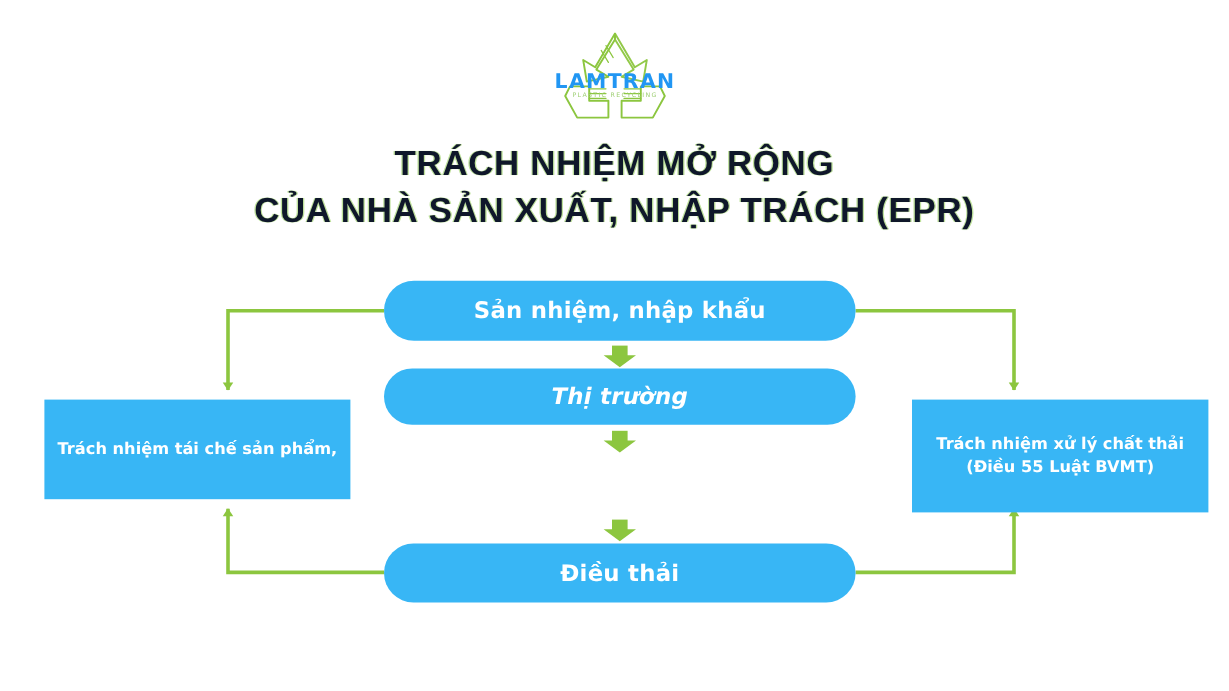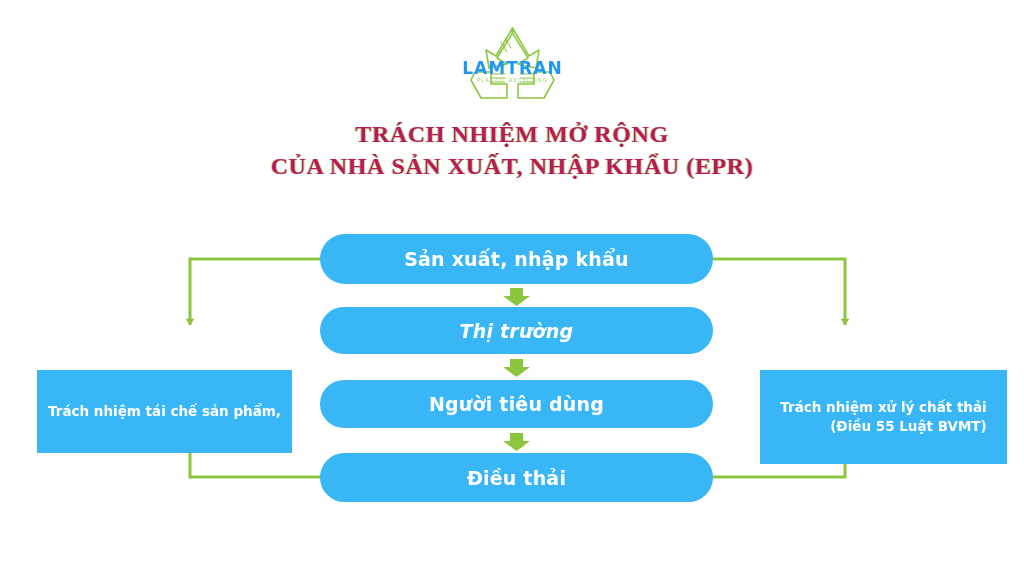--- a/index.html
+++ b/index.html
@@ -55,24 +55,24 @@
     line-height: 1;
   }
 
   
   #title {
     position: absolute;
     left: 0;
     top: 118px;
     width: 1024px;
     text-align: center;
-    color: #be185d;
-    font-family: Liberation Serif, serif;
-    font-weight: bold;
-    font-size: 24px;
+    color: #0f172a;
+    font-family: Liberation Sans, sans-serif;
+    font-weight: bold;
+    font-size: 29px;
     line-height: 1.34;
     letter-spacing: 0.6px;
     text-shadow:
       0 0 1px #c9e6ab,
       1px 0 0 #bde09a,
       -1px 0 0 #bde09a;
   }
   #title .tline { display: block; white-space: nowrap; }
 
   
@@ -100,25 +100,24 @@
   .side-box {
     position: absolute;
     background: #38b6f5;
     color: #ffffff;
     font-weight: bold;
     font-size: 13.5px;
     line-height: 1.42;
     display: flex;
     align-items: center;
     justify-content: center;
-    text-align: right;
+    text-align: center;
     padding: 0 8px;
     box-sizing: border-box;
     font-family: "DejaVu Sans", sans-serif;
-    margin-top: 37px;
   }
   #side-left {
     left: 37px;
     top: 333px;
     width: 255px;
     height: 83px;
   }
   #side-right {
     left: 760px;
     top: 333px;
@@ -156,21 +155,21 @@
         <path d="M65 52 L79 52 M65 56 L79 56 M65 60 L79 60" stroke-width="1"></path>
         <path d="M46 20 L52 30 M50 16 L56 26" stroke-width="1"></path>
       </g>
     </svg>
     <div class="logo-word">LAMTRAN</div>
     <div class="logo-tag">PLASTIC RECYCLING</div>
   </div>
 
   <div id="title">
     <span class="tline">TRÁCH NHIỆM MỞ RỘNG</span>
-    <span class="tline">CỦA NHÀ SẢN XUẤT, NHẬP KHẨU (EPR)</span>
+    <span class="tline">CỦA NHÀ SẢN XUẤT, NHẬP TRÁCH (EPR)</span>
   </div>
 
   <svg id="wires">
     <defs>
       <marker id="ah-down" markerWidth="10" markerHeight="10" refX="5" refY="8.6" orient="0" markerUnits="userSpaceOnUse">
         <path d="M0.6 2.4 L9.4 2.4 L5 9 Z" fill="#8cc63f"></path>
       </marker>
       <marker id="ah-up" markerWidth="10" markerHeight="10" refX="5" refY="1.4" orient="0" markerUnits="userSpaceOnUse">
         <path d="M0.6 7.6 L9.4 7.6 L5 1 Z" fill="#8cc63f"></path>
       </marker>
@@ -197,27 +196,24 @@
         <path d="M503 367 L530 367 L516.5 377 Z"></path>
       </g>
       <g>
         <rect x="510" y="433" width="13" height="9"></rect>
         <path d="M503 441 L530 441 L516.5 451 Z"></path>
       </g>
     </g>
   </svg>
 
   <div class="pill" id="pill-0">
-    <span>Sản xuất, nhập khẩu</span>
+    <span>Sản nhiệm, nhập khẩu</span>
   </div>
   <div class="pill" id="pill-1">
     <span>Thị trường</span>
-  </div>
-  <div class="pill" id="pill-2">
-    <span>Người tiêu dùng</span>
   </div>
   <div class="pill" id="pill-3">
     <span>Điều thải</span>
   </div>
 
   <div class="side-box" id="side-left">
     <span>
       <span>Trách nhiệm tái chế sản phẩm,</span><br>
     </span>
   </div>

